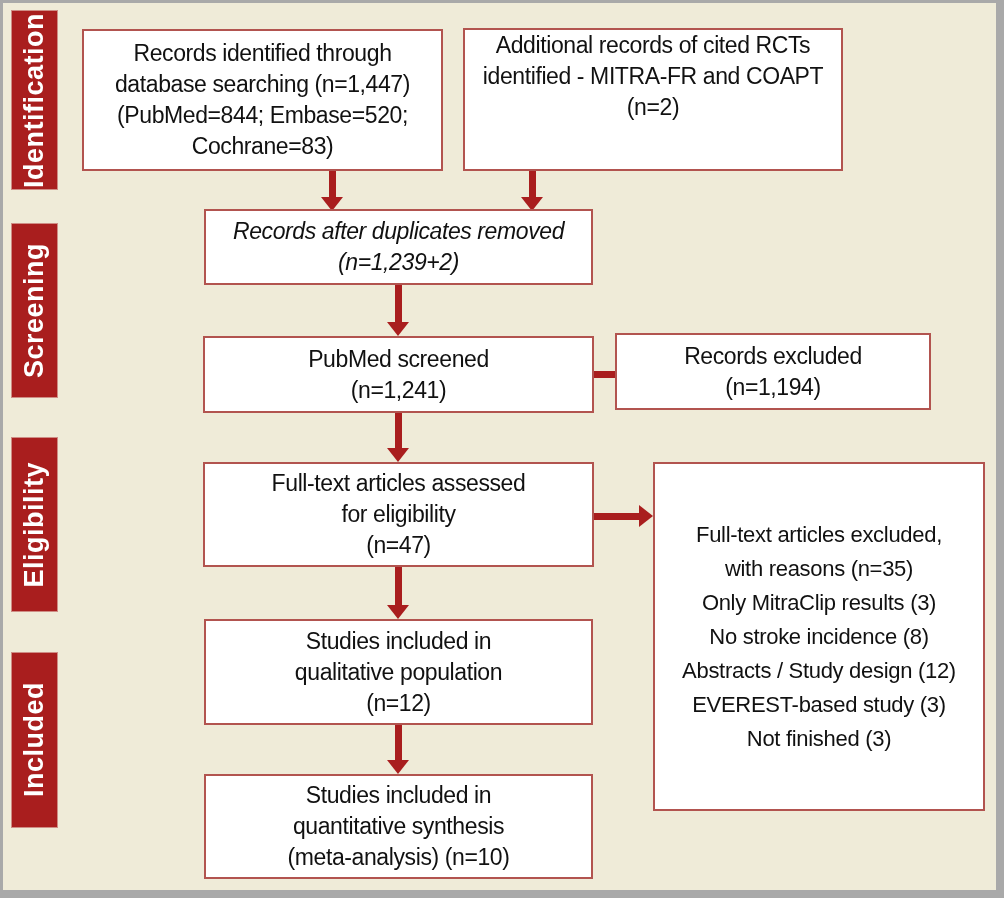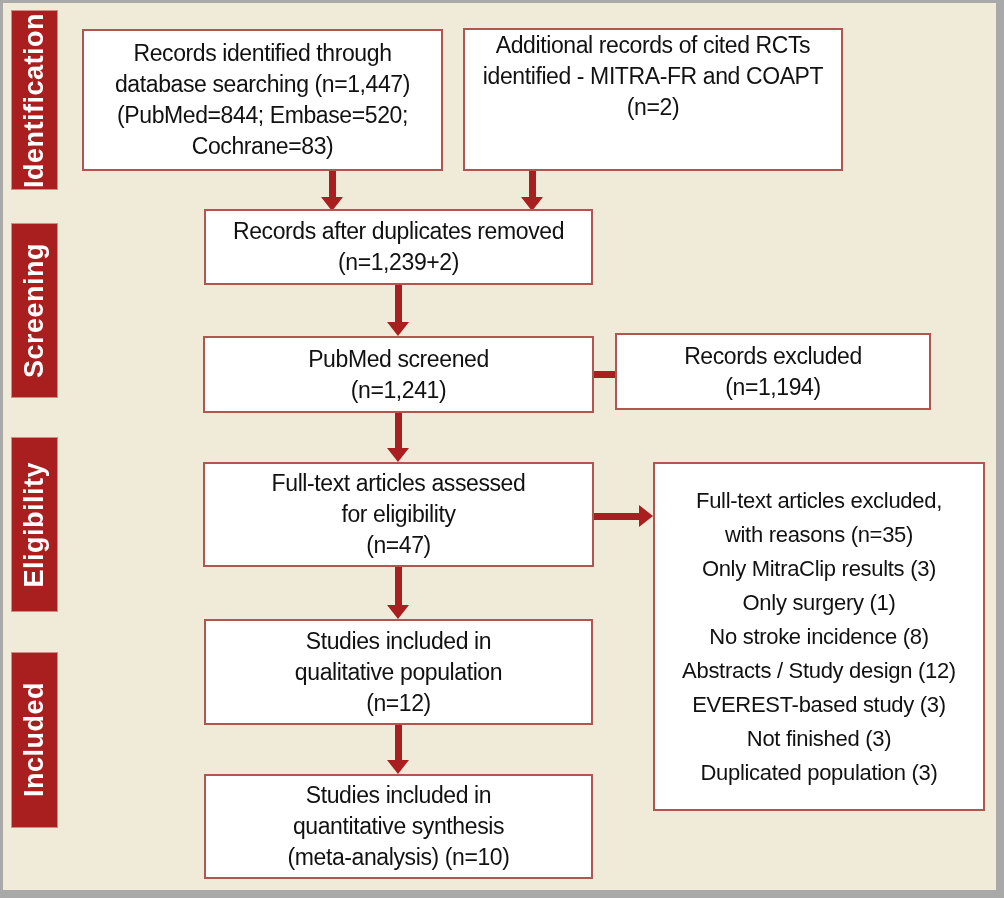--- a/index.html
+++ b/index.html
@@ -119,21 +119,21 @@
 
     <div class="varrow" style="left:318px;top:168px;height:40px;">
       <div class="shaft"></div>
       <div class="head"></div>
     </div>
     <div class="varrow" style="left:518px;top:168px;height:40px;">
       <div class="shaft"></div>
       <div class="head"></div>
     </div>
 
-    <div class="box" style="left:201px;top:206px;width:389px;height:76px;">
+    <div class="box" style="left:201px;top:206px;width:389px;height:76px;font-style:italic;">
       <div class="line">Records after duplicates removed</div>
       <div class="line">(n=1,239+2)</div>
     </div>
 
     <div class="varrow" style="left:384px;top:282px;height:51px;">
       <div class="shaft"></div>
       <div class="head"></div>
     </div>
 
     <div class="box" style="left:200px;top:333px;width:391px;height:77px;">
@@ -164,26 +164,24 @@
 
     <div class="harrow" style="left:591px;top:502px;width:59px;">
       <div class="shaft"></div>
       <div class="head"></div>
     </div>
 
     <div class="box reasons" style="left:650px;top:459px;width:332px;height:349px;">
       <div class="line">Full-text articles excluded,</div>
       <div class="line">with reasons (n=35)</div>
       <div class="line">Only MitraClip results (3)</div>
-      <div class="line">Only surgery (1)</div>
       <div class="line">No stroke incidence (8)</div>
       <div class="line">Abstracts / Study design (12)</div>
       <div class="line">EVEREST-based study (3)</div>
       <div class="line">Not finished (3)</div>
-      <div class="line">Duplicated population (3)</div>
     </div>
 
     <div class="varrow" style="left:384px;top:564px;height:52px;">
       <div class="shaft"></div>
       <div class="head"></div>
     </div>
 
     <div class="box" style="left:201px;top:616px;width:389px;height:106px;">
       <div class="line">Studies included in</div>
       <div class="line">qualitative population</div>

